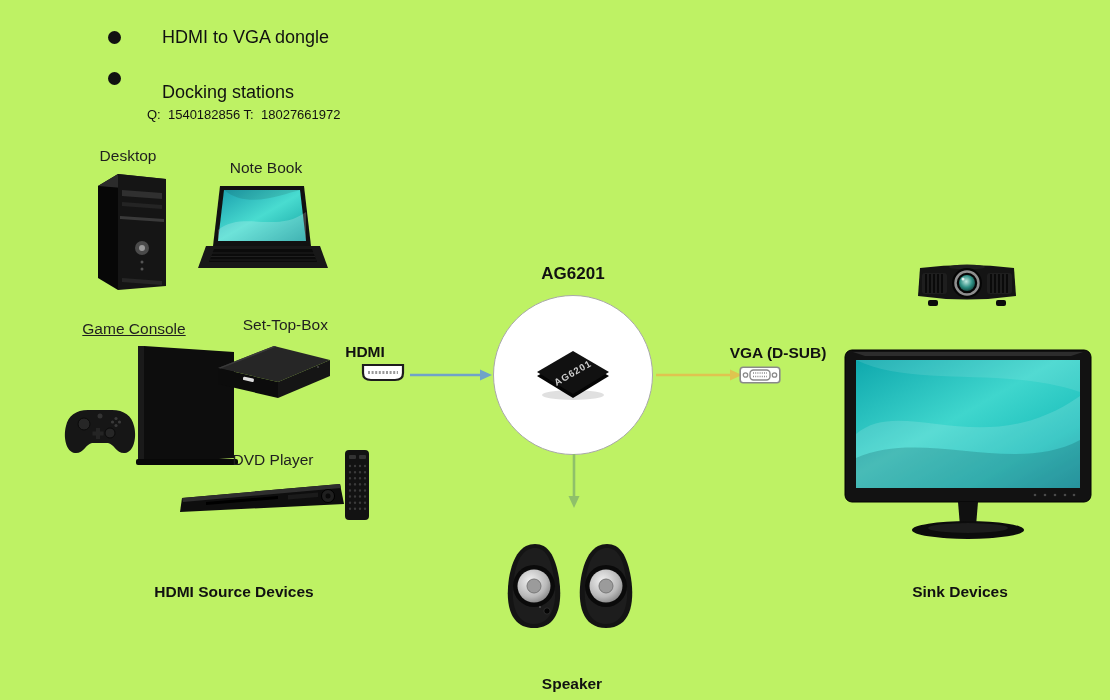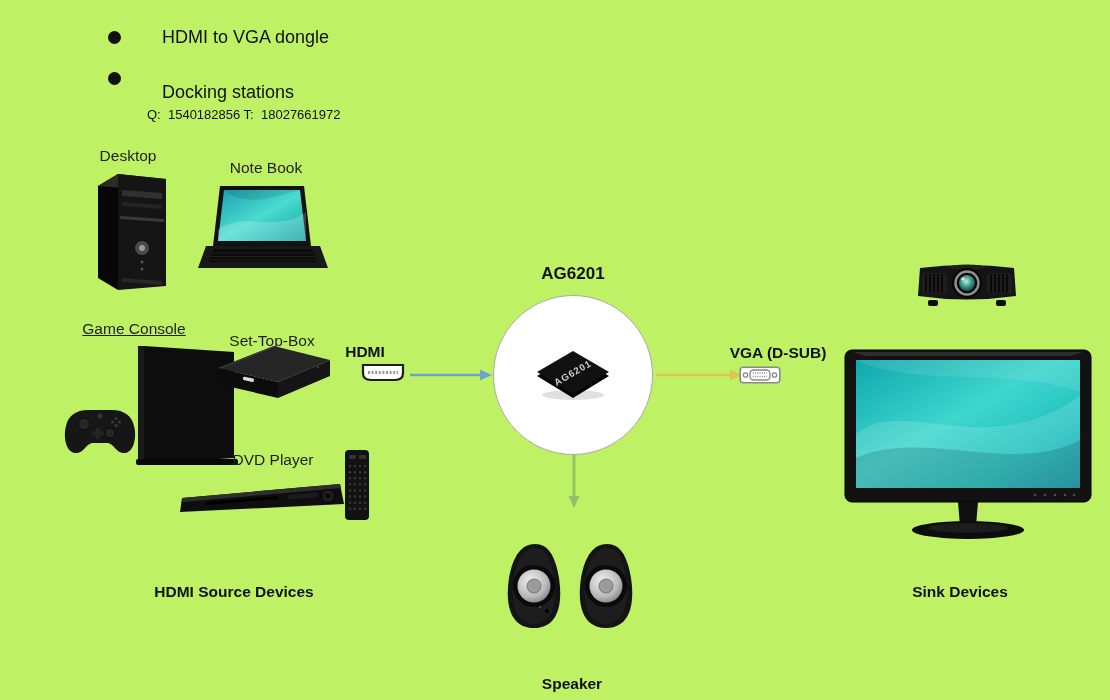--- a/index.html
+++ b/index.html
@@ -78,21 +78,21 @@
     <circle cx="52" cy="76" r="2.5" fill="#333"></circle>
     <g fill="#3a3a3a">
       <circle cx="68" cy="78.5" r="1.6"></circle>
         <circle cx="68" cy="85.5" r="1.6"></circle>
       <circle cx="64.5" cy="82" r="1.6"></circle>
         <circle cx="71.5" cy="82" r="1.6"></circle>
     </g>
     <path d="M48,88 h4 v3.5 h3.5 v4 h-3.5 v3.5 h-4 v-3.5 h-3.5 v-4 h3.5 Z" fill="#242424"></path>
   </svg>
 
-  <div class="label" style="left:216px;top:332px;width:112px;">Set-Top-Box</div>
+  <div class="label" style="left:216px;top:316px;width:112px;text-align:right;">Set-Top-Box</div>
   <svg class="abs" style="left:210px;top:336px;" width="126" height="66" viewBox="0 0 126 66">
     <polygon points="8,32 64,10 120,24 68,46" fill="#262626"></polygon>
     <polygon points="8,32 68,46 68,62 8,48" fill="#0c0c0c"></polygon>
     <polygon points="68,46 120,24 120,40 68,62" fill="#151515"></polygon>
     <polygon points="8,32 64,10 66.5,10.6 10.5,32.6" fill="#3a3a3a"></polygon>
     <rect x="33" y="41.5" width="11" height="3.5" rx="1.2" fill="#ddd" transform="rotate(13 38 43)"></rect>
     <circle cx="108" cy="31" r="1.1" fill="#454545"></circle>
   </svg>
 
   <div class="label" style="left:222px;top:451px;width:102px;">DVD Player</div>

